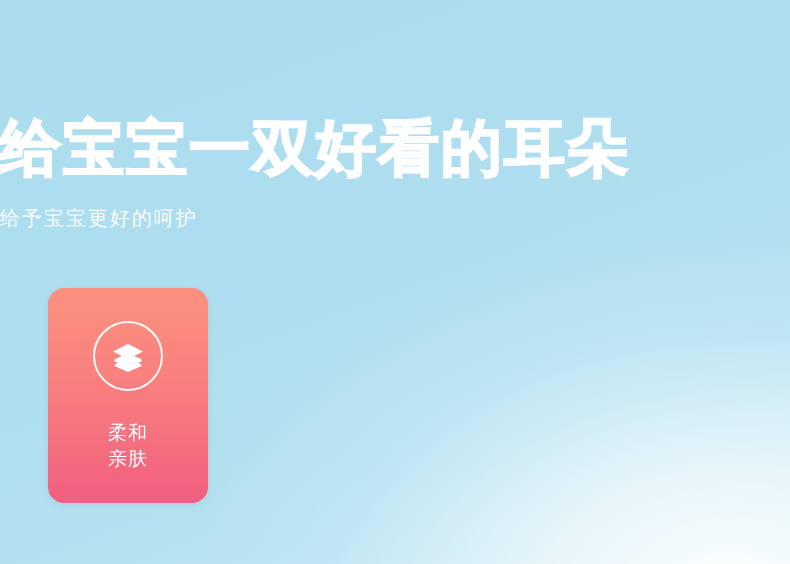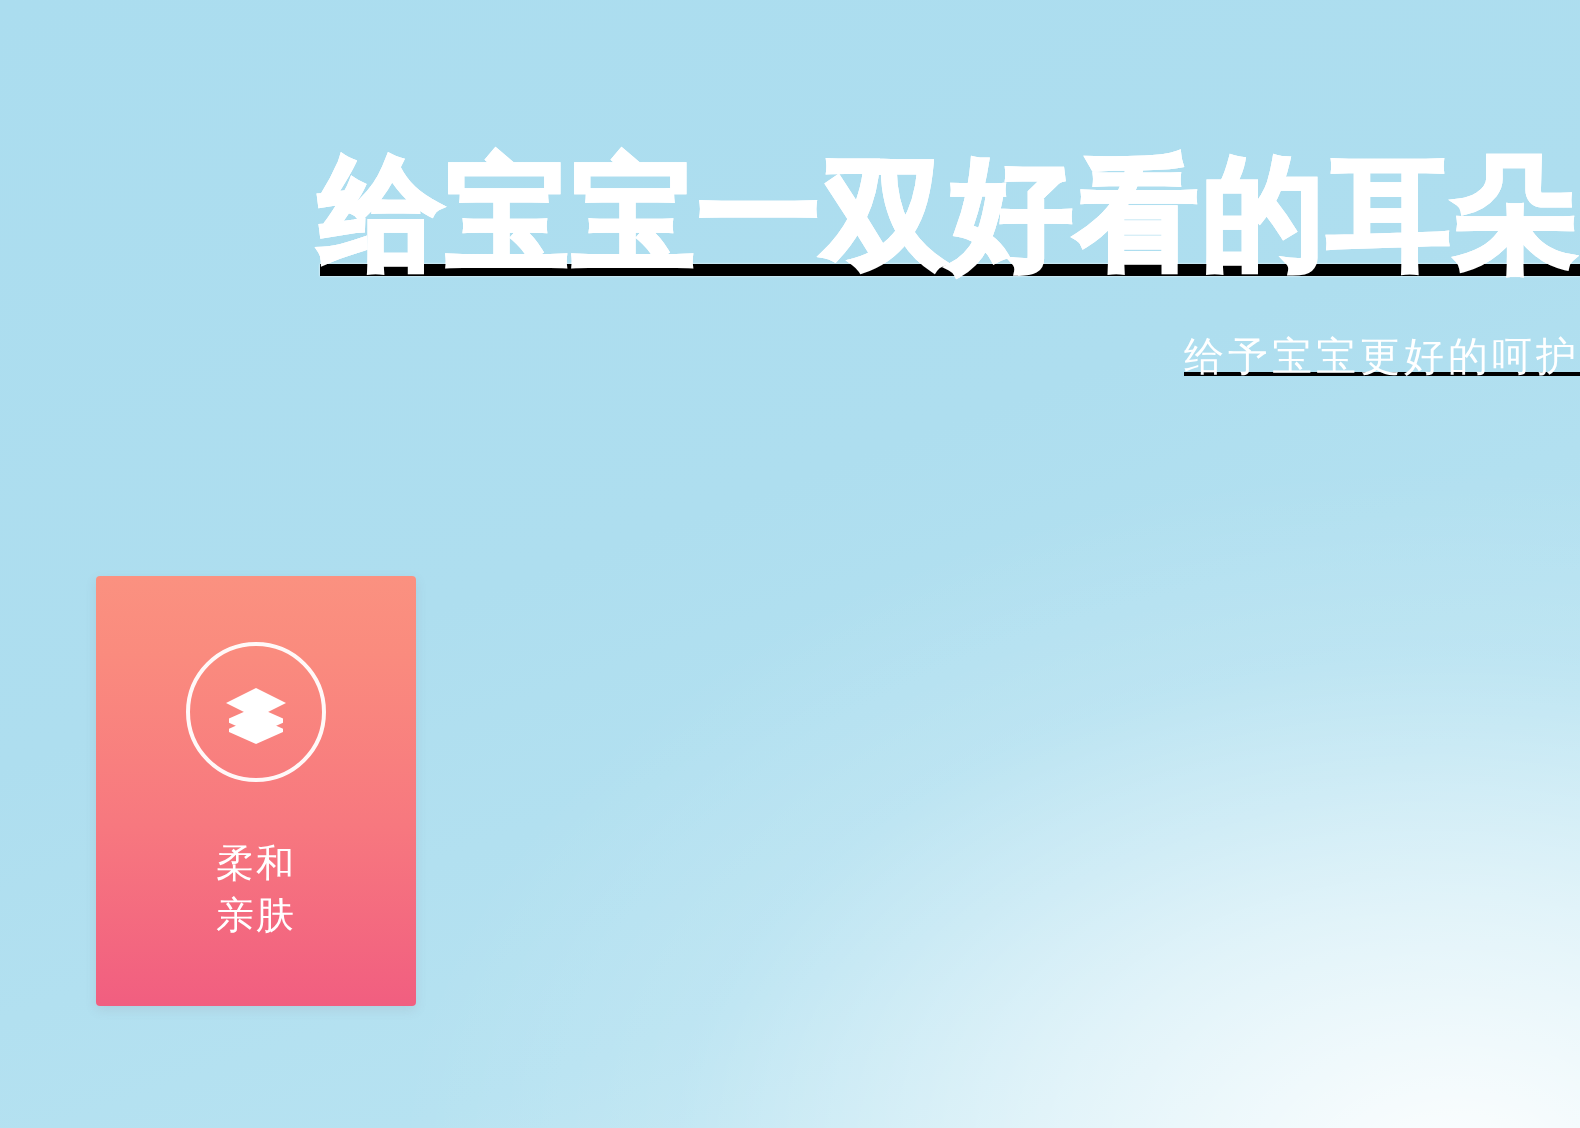--- a/index.html
+++ b/index.html
@@ -26,24 +26,23 @@
       linear-gradient(160deg, #abddef 0%, #aedeef 45%, #b6e2f1 75%, #c8eaf4 100%);
     overflow: hidden;
   }
 
   
   .header {
     position: absolute;
     top: 0;
     left: 0;
     width: 790px;
-    text-align: right;
-    padding-top: 72px;
+    text-align: left;
+    padding-top: 112px;
     box-sizing: border-box;
-    text-decoration: underline;
   }
 
   .title {
     font-size: 61px;
     line-height: 72px;
     font-weight: bold;
     color: #ffffff;
     letter-spacing: 2px;
     margin: 0;
     -webkit-text-stroke: 2px #ffffff;
@@ -68,21 +67,21 @@
     top: 288px;
     left: 48px;
     width: 694px;
     display: flex;
     justify-content: space-between;
   }
 
   .card {
     width: 160px;
     height: 215px;
-    border-radius: 2px;
+    border-radius: 16px;
     background: linear-gradient(180deg, #fb9180 0%, #fa8b7e 18%, #f7787f 58%, #f15e80 100%);
     box-shadow: 0 2px 6px rgba(120,90,110,0.12);
     display: flex;
     flex-direction: column;
     align-items: center;
     box-sizing: border-box;
     padding-top: 33px;
   }
 
   .icon-circle {

